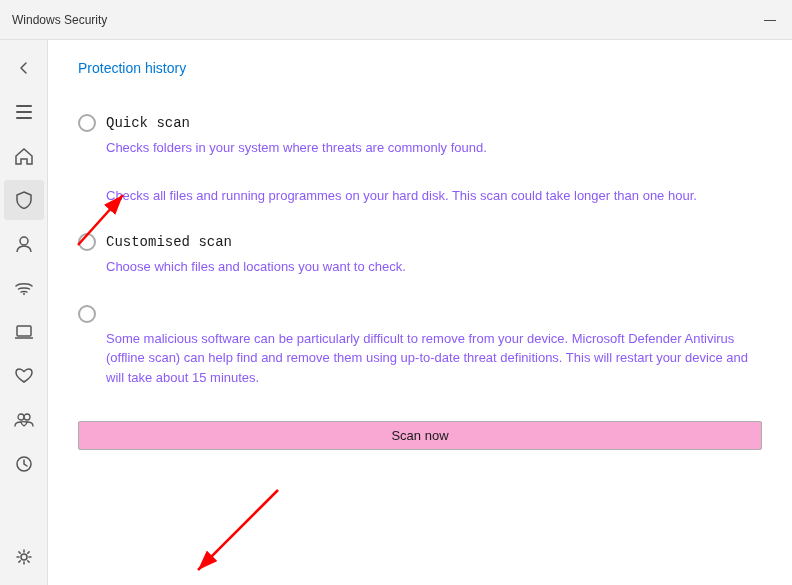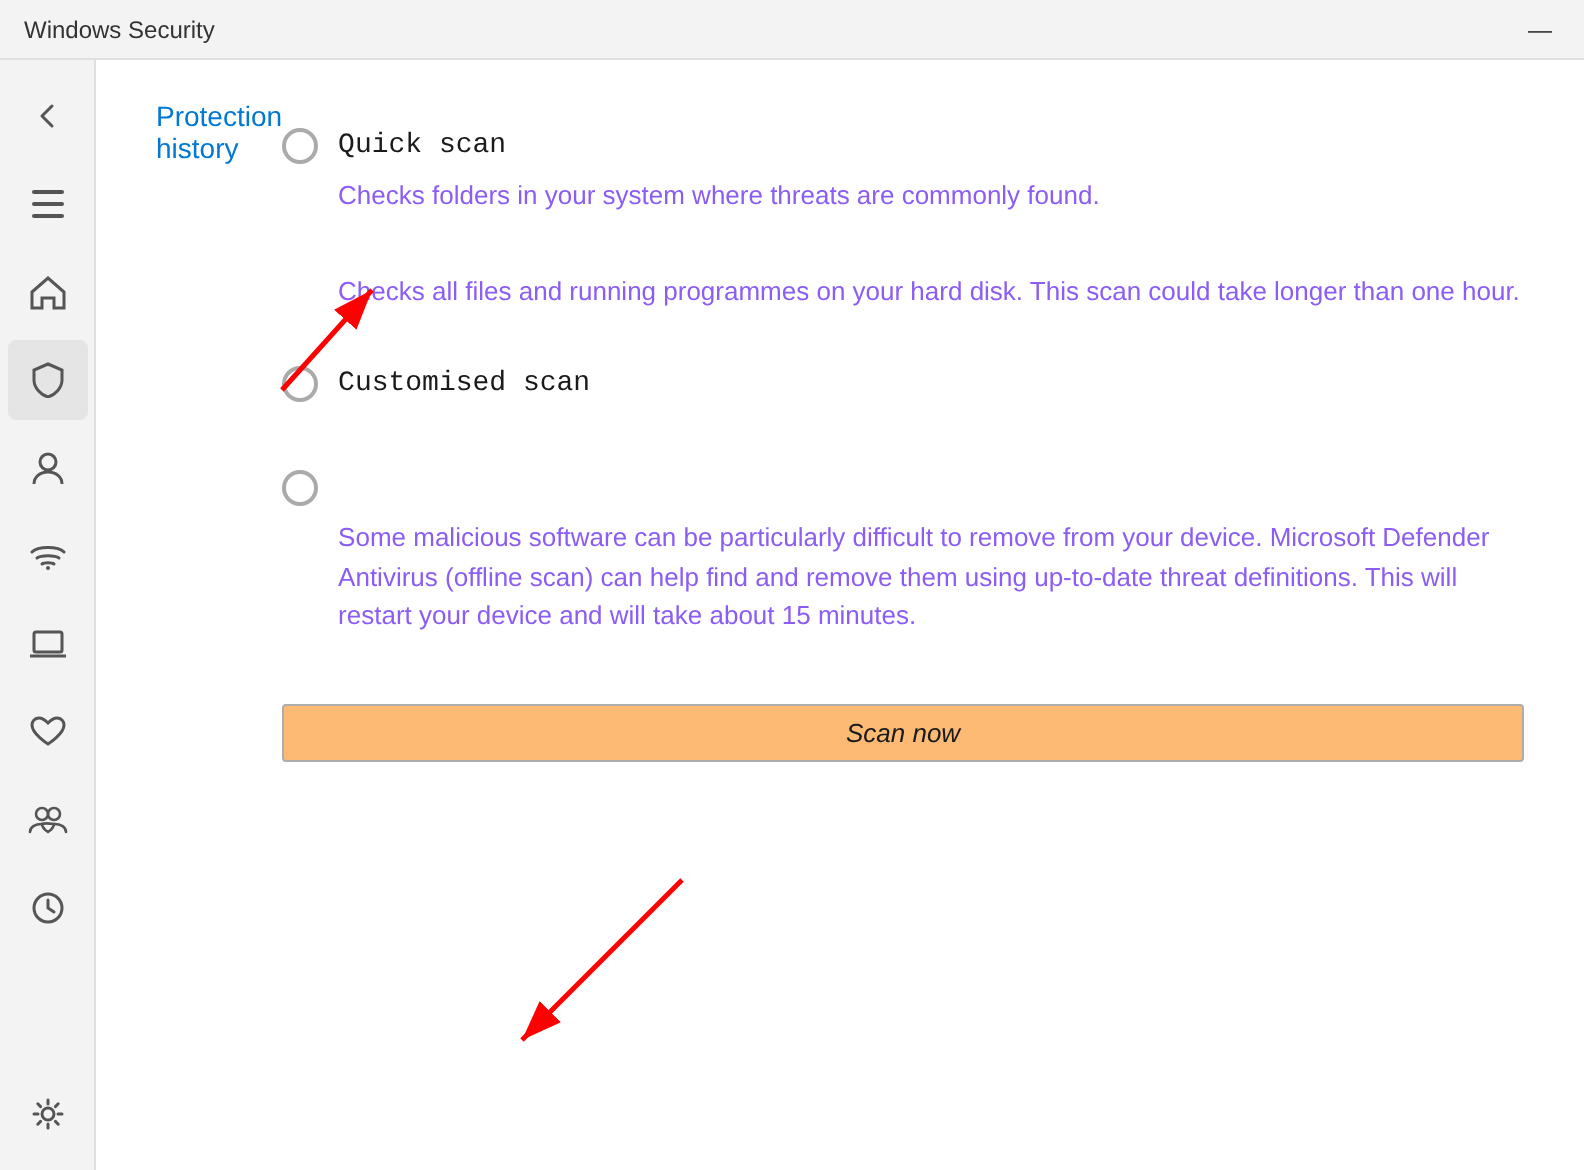--- a/index.html
+++ b/index.html
@@ -10,21 +10,21 @@
       width: 792px;
       height: 585px;
       overflow: hidden;
       display: flex;
       flex-direction: column;
     }
 
     
     .title-bar {
       background: #f3f3f3;
-      height: 30px;
+      height: 40px;
       display: flex;
       align-items: center;
       justify-content: space-between;
       padding: 0 12px;
       border-bottom: 1px solid #e0e0e0;
       flex-shrink: 0;
     }
     .title-bar-title {
       font-size: 12px;
       color: #333;
@@ -86,21 +86,21 @@
       flex-direction: column;
       align-items: center;
       gap: 4px;
     }
 
     
     .content {
       flex: 1;
       background: #ffffff;
       display: flex;
-      flex-direction: row;
+      flex-direction: column;
       overflow-y: auto;
       padding: 20px 30px 30px 30px;
     }
 
     .breadcrumb {
       color: #0078d4;
       font-size: 14px;
       margin-bottom: 24px;
       cursor: pointer;
     }
@@ -157,29 +157,28 @@
     .scan-option-desc {
       font-size: 13px;
       color: #8b5cf6;
       line-height: 1.5;
       padding-left: 28px;
     }
 
     .scan-now-btn {
       margin-top: 20px;
       padding: 6px 20px;
-      background: #fdba74;
+      background: #f9a8d4;
       border: 1px solid #adadad;
       border-radius: 2px;
       font-size: 13px;
       color: #1a1a1a;
       cursor: pointer;
       display: inline-block;
       min-width: 90px;
-      font-style: italic;
     }
 
     
     .arrow-container {
       position: relative;
     }
 
     svg.arrow {
       position: absolute;
       pointer-events: none;
@@ -303,20 +302,21 @@
 
       <div class="scan-option">
         <div class="scan-option-desc">Checks all files and running programmes on your hard disk. This scan could take longer than one hour.</div>
       </div>
 
       <div class="scan-option">
         <div class="scan-option-header">
           <div class="radio-circle"></div>
           <span class="scan-option-label">Customised scan</span>
         </div>
+        <div class="scan-option-desc">Choose which files and locations you want to check.</div>
       </div>
 
       <div class="scan-option">
         <div class="scan-option-header">
           <div class="radio-circle"></div>
         </div>
         <div class="scan-option-desc">Some malicious software can be particularly difficult to remove from your device. Microsoft Defender Antivirus (offline scan) can help find and remove them using up-to-date threat definitions. This will restart your device and will take about 15 minutes.</div>
       </div>
 
       <button class="scan-now-btn">Scan now</button>

